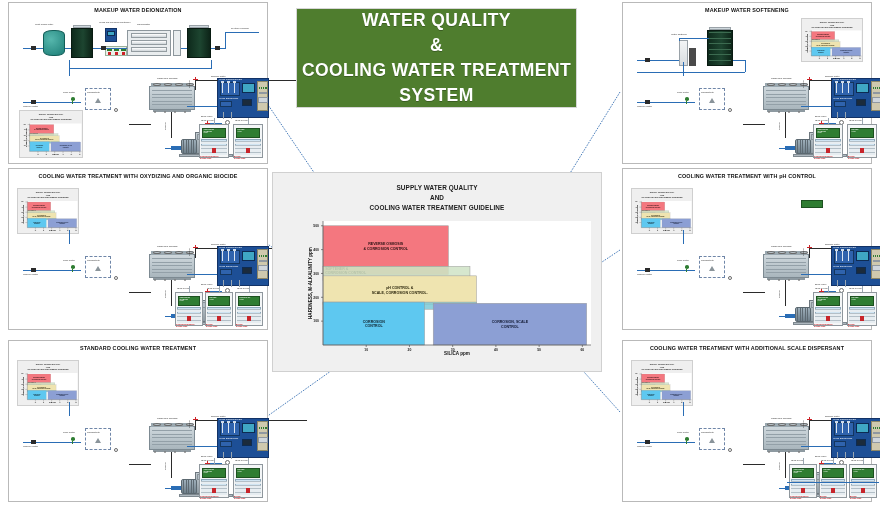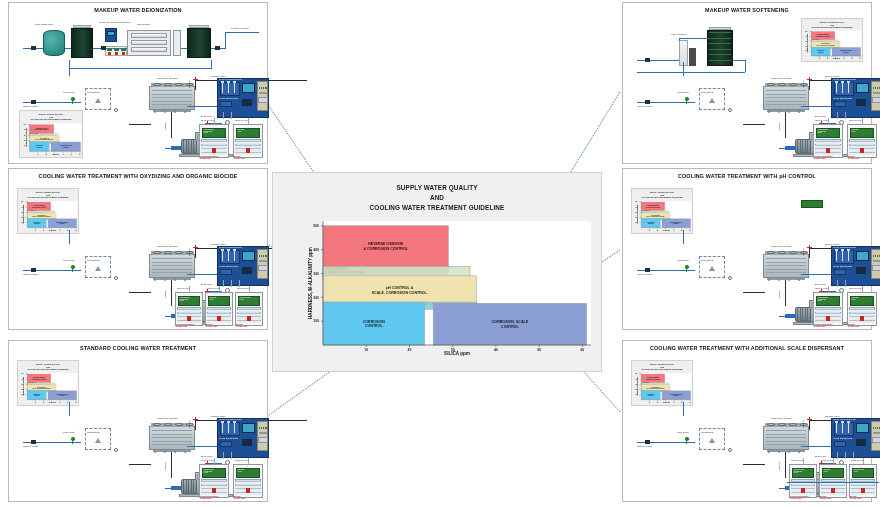--- a/index.html
+++ b/index.html
@@ -114,20 +114,26 @@
 
   <svg id="connectors" viewBox="0 0 880 507" preserveAspectRatio="none">
       <line x1="262" y1="96" x2="330" y2="196" stroke="#4a7ebb" stroke-width="1" stroke-dasharray="1.6 1.2"></line>
       <line x1="262" y1="420" x2="352" y2="356" stroke="#4a7ebb" stroke-width="1" stroke-dasharray="1.6 1.2"></line>
       <line x1="262" y1="240" x2="346" y2="300" stroke="#4a7ebb" stroke-width="1" stroke-dasharray="1.6 1.2"></line>
       <line x1="620" y1="92" x2="556" y2="196" stroke="#4a7ebb" stroke-width="1" stroke-dasharray="1.6 1.2"></line>
       <line x1="620" y1="250" x2="560" y2="290" stroke="#4a7ebb" stroke-width="1" stroke-dasharray="1.6 1.2"></line>
       <line x1="620" y1="412" x2="566" y2="352" stroke="#4a7ebb" stroke-width="1" stroke-dasharray="1.6 1.2"></line>
     </svg>
 
+  <div class="banner">
+    <div class="banner-text">WATER QUALITY
+&amp;
+COOLING WATER TREATMENT
+SYSTEM</div>
+  </div>
 
   <div id="chart-card">
     <div class="chart-title">SUPPLY WATER QUALITY
 AND
 COOLING WATER TREATMENT GUIDELINE</div>
     <div class="plot-wrap">
       <svg id="main-plot" viewBox="0 0 330 200" preserveAspectRatio="none" style="position:absolute;left:0;top:0;width:330px;height:200px">
           <rect x="50" y="48" width="268" height="124" fill="#ffffff"></rect>
           <rect x="50" y="52.76923076923076" width="125.35483870967741" height="40.53846153846155" fill="#f4777f" stroke="#9a9a9a" stroke-width="0.5" fill-opacity="1"></rect>
           <text x="112.6774193548387" y="72.10246153846154" text-anchor="middle" font-size="3.6" font-family="&quot;Liberation Sans&quot;, sans-serif" font-weight="bold" fill="#2a1012">REVERSE OSMOSIS</text>

